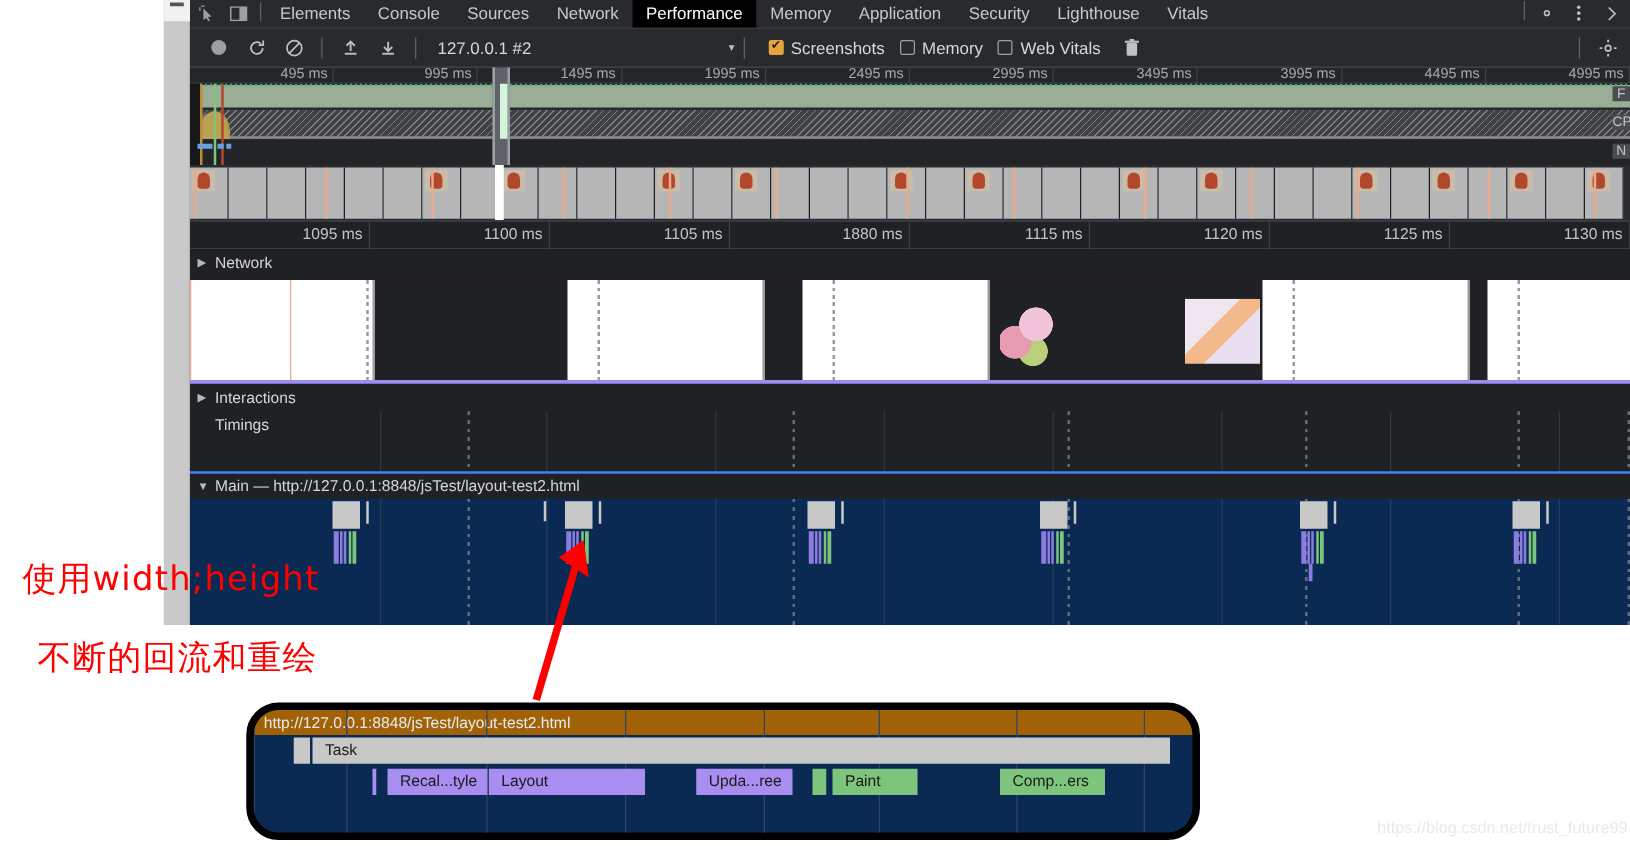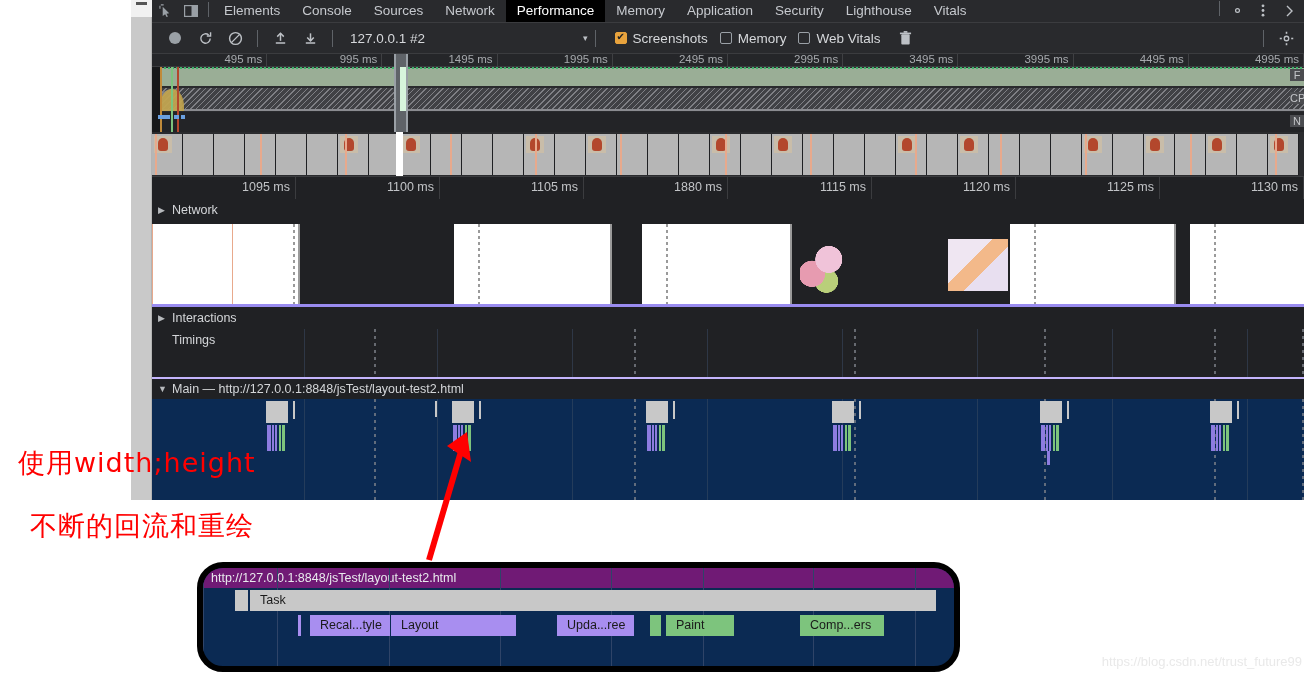--- a/index.html
+++ b/index.html
@@ -125,21 +125,21 @@
   .bar-white { position:absolute; background:#c8c8c8; }
 
   
   .anno { position:absolute; color:#ff0000; font-size:27px; letter-spacing:1px; white-space:nowrap;
       font-family:"DejaVu Sans","Liberation Sans",sans-serif; }
   .arrow-svg { position:absolute; left:395px; top:430px; width:90px; height:135px; }
 
   
   .callout { position:absolute; left:197px; top:562px; width:763px; height:110px;
      border:6px solid #000000; border-radius:26px; background:#0b2a53; overflow:hidden; }
-  .co-header { position:absolute; left:0; top:0; width:100%; height:20px; background:#701a75;
+  .co-header { position:absolute; left:0; top:0; width:100%; height:20px; background:#a16207;
      color:#e8eaed; font-size:12.5px; padding-left:8px; line-height:20px; white-space:nowrap;}
   .co-grid { position:absolute; top:0; width:1px; height:110px; background:#2f4468; }
   .co-bar { position:absolute; height:21px; font-size:12.5px; line-height:21px; color:#1a1a1a;
      padding-left:10px; white-space:nowrap; overflow:hidden; }
   .co-task { background:#c8c8c8; }
   .co-purple { background:#a88ef0; }
   .co-green { background:#7dc47d; }
   .co-tick { position:absolute; background:#c8c8c8; }
   .co-tickp { position:absolute; background:#a88ef0; }
 
@@ -501,21 +501,21 @@
           <div class="tl-grid" style="left: 960px;"></div>
           <div class="tl-grid" style="left: 1095px;"></div>
           <div class="tl-dots" style="left: 222px;"></div>
           <div class="tl-dots" style="left: 482px;"></div>
           <div class="tl-dots" style="left: 702px;"></div>
           <div class="tl-dots" style="left: 892px;"></div>
           <div class="tl-dots" style="left: 1062px;"></div>
           <div class="tl-dots" style="left: 1150px;"></div>
         </div>
 
-      <div class="track-head" style="border-top:2px solid #c4b5fd">
+      <div class="track-head" style="border-top:2px solid #3b82f6">
         <span class="tri expanded"></span>
         <span>Main — http://127.0.0.1:8848/jsTest/layout-test2.html</span>
       </div>
 
       <div class="main-flame" style="height:103px" id="flame">
           <div class="tl-grid" style="left: 152px;"></div>
           <div class="tl-grid" style="left: 285px;"></div>
           <div class="tl-grid" style="left: 420px;"></div>
           <div class="tl-grid" style="left: 555px;"></div>
           <div class="tl-grid" style="left: 690px;"></div>

